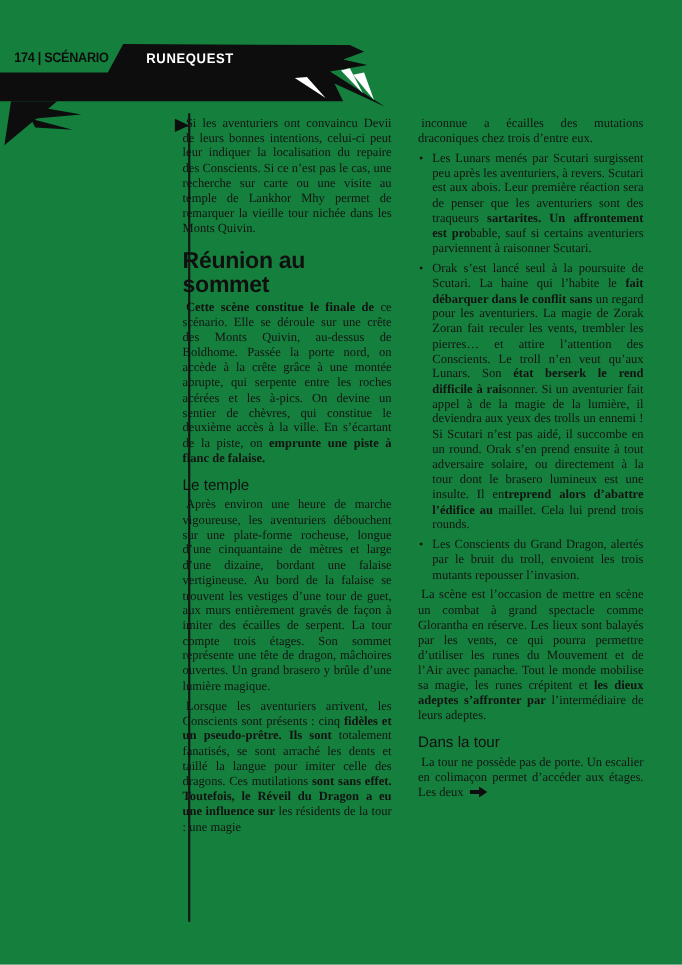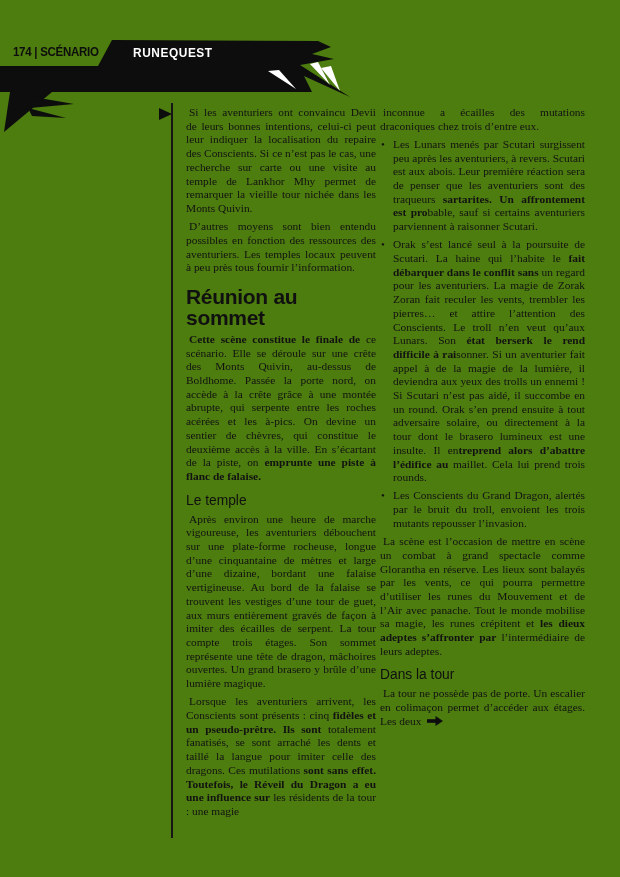--- a/index.html
+++ b/index.html
@@ -1,17 +1,17 @@
 <!DOCTYPE html>
 <html lang="fr"><head>
 <meta charset="utf-8">
 <style>
   html,body{margin:0;padding:0;background:#e8e8e8;}
   .page{
-    position:relative;width:620px;height:877px;background:#4d7c0f;
+    position:relative;width:620px;height:877px;background:#15803d;
     overflow:hidden;color:#121212;
     font-family:"Liberation Serif", serif;
   }
   
   .banner-svg{position:absolute;left:0;top:0;}
   .page-label{
     position:absolute;left:13px;top:45px;
     font-family:"Liberation Sans", sans-serif;
     font-weight:bold;font-size:12.5px;letter-spacing:-0.3px;color:#0d0d0d;
     transform:scaleX(0.92);transform-origin:left center;white-space:nowrap;
@@ -24,21 +24,21 @@
   }
   
   .vrule{position:absolute;left:171px;top:103px;width:1.5px;height:735px;background:#161616;}
   .tri-marker{
     position:absolute;left:159px;top:108px;width:0;height:0;
     border-top:6.5px solid transparent;border-bottom:6.5px solid transparent;
     border-left:13px solid #0d0d0d;
   }
   
   .col{position:absolute;top:106px;font-size:11.4px;line-height:13.7px;}
-  .col-left{left:186px;width:190px;}
+  .col-left{left:166px;width:190px;}
   .col-right{left:380px;width:205px;}
   .col p{margin:0 0 4.5px 0;text-align:justify;text-indent:3px;hyphens:auto;}
   .col h1{
     font-family:"Liberation Sans", sans-serif;font-weight:bold;
     font-size:21px;line-height:21px;letter-spacing:-0.3px;
     margin:11px 0 5px 0;color:#101010;
   }
   .col h2{
     font-family:"Liberation Sans", sans-serif;font-weight:normal;
     font-size:13.8px;line-height:16px;margin:9px 0 4px 0;color:#101010;
@@ -70,21 +70,20 @@
   </svg>
 
   <span class="page-label">174 | SCÉNARIO</span>
   <span class="banner-title">RUNEQUEST</span>
 
   <div class="tri-marker"></div>
   <div class="vrule"></div>
 
   <div class="col col-left">
     <p><span>Si les aventuriers ont convaincu Devii de leurs bonnes intentions, celui-ci peut leur indiquer la localisation du repaire des Conscients. Si ce n’est pas le cas, une recherche sur carte ou une visite au temple de Lankhor Mhy permet de remarquer la vieille tour nichée dans les Monts Quivin.</span></p>
-    <p><span>D’autres moyens sont bien entendu possibles en fonction des ressources des aventuriers. Les temples locaux peuvent à peu près tous fournir l’information.</span></p>
     <h1>Réunion au sommet</h1>
     <p><b>Cette scène constitue le finale de</b><span> ce scénario. Elle se déroule sur une crête des Monts Quivin, au-dessus de Boldhome. Passée la porte nord, on accède à la crête grâce à une montée abrupte, qui serpente entre les roches acérées et les à-pics. On devine un sentier de chèvres, qui constitue le deuxième accès à la ville. En s’écartant de la piste, on </span><b>emprunte une piste à flanc de falaise.</b></p>
     <h2>Le temple</h2>
     <p><span>Après environ une heure de marche vigoureuse, les aventuriers débouchent sur une plate-forme rocheuse, longue d’une cinquantaine de mètres et large d’une dizaine, bordant une falaise vertigineuse. Au bord de la falaise se trouvent les vestiges d’une tour de guet, aux murs entièrement gravés de façon à imiter des écailles de serpent. La tour compte trois étages. Son sommet représente une tête de dragon, mâchoires ouvertes. Un grand brasero y brûle d’une lumière magique.</span></p>
     <p><span>Lorsque les aventuriers arrivent, les Conscients sont présents : cinq </span><b>fidèles et un pseudo-prêtre. Ils sont</b><span> totalement fanatisés, se sont arraché les dents et taillé la langue pour imiter celle des dragons. Ces mutilations </span><b>sont sans effet. Toutefois, le Réveil du Dragon a eu une influence sur</b><span> les résidents de la tour : une magie</span></p>
   </div>
 
   <div class="col col-right">
     <p><span>inconnue a écailles des mutations draconiques chez trois d’entre eux.</span></p>
     <ul class="event-list">

